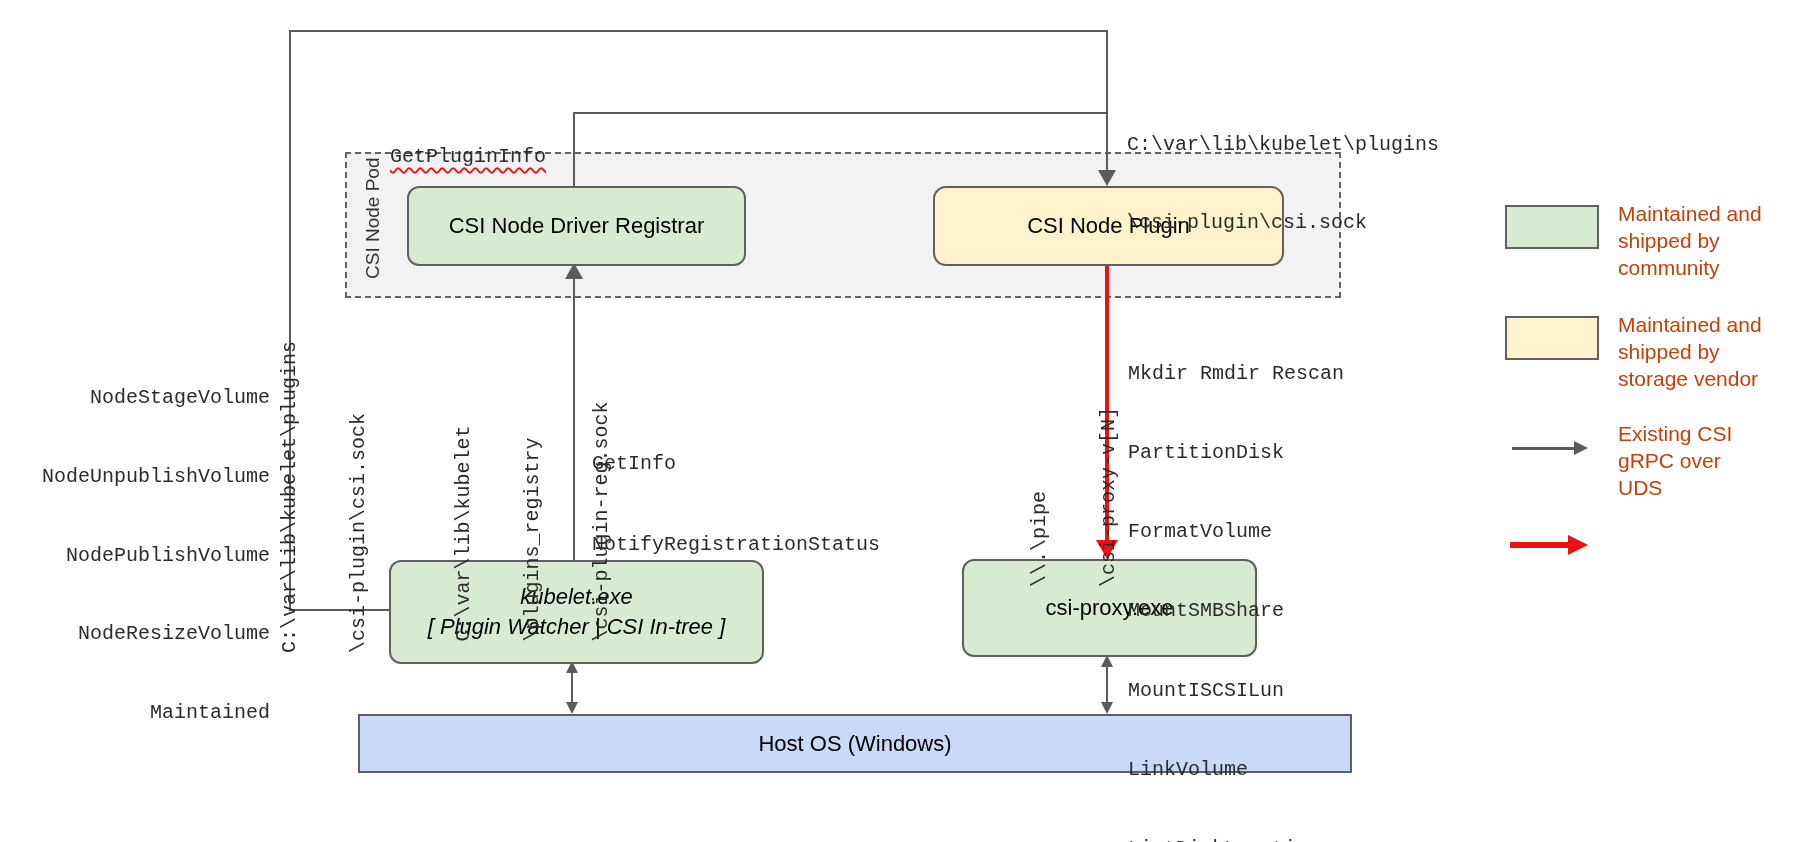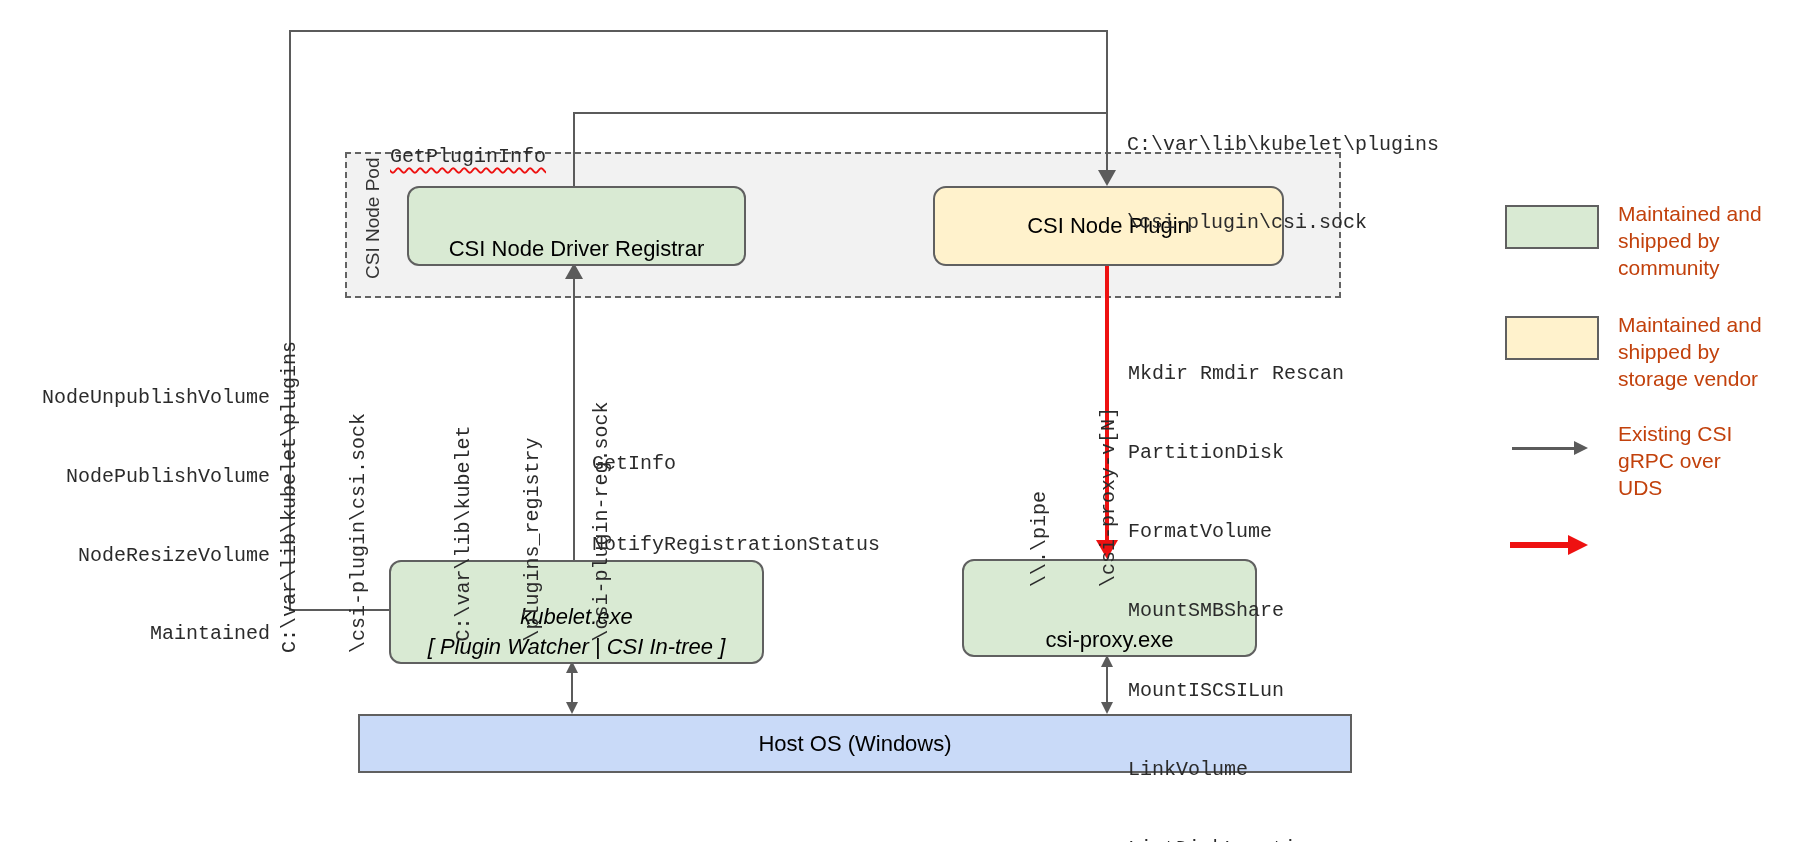--- a/index.html
+++ b/index.html
@@ -24,21 +24,21 @@
   
   .podbox{
     position:absolute;left:345px;top:152px;width:992px;height:142px;
     background:#f2f2f2;border:2px dashed #636363;
   }
   .node{
     position:absolute;border:2px solid #606060;border-radius:12px;
     display:flex;align-items:center;justify-content:center;flex-direction:column;
     font-size:22px;line-height:30px;text-align:center;
   }
-  .green{background:#d9ead3;justify-content:flex-end;}
+  .green{background:#d9ead3;}
   .yellow{background:#fff2cc;}
   .blue{background:#c9daf8;}
   
   .mono{
     position:absolute;font-family:"Liberation Mono","DejaVu Sans Mono",monospace;
     font-size:20px;line-height:26px;color:#2b2b2b;white-space:pre;
   }
   .rot{transform:rotate(-90deg);line-height:23px;}
   .wavy{
     text-decoration:underline;text-decoration-style:wavy;
@@ -105,20 +105,21 @@
     <div>C:\var\lib\kubelet\plugins</div>
     <div>\csi-plugin\csi.sock</div>
   </div>
 
   <div class="mono" style="left:592px;top:396px;line-height:27px;">
     <div>GetInfo</div>
     <div>NotifyRegistrationStatus</div>
   </div>
 
   <div class="mono" style="left:30px;top:333px;width:240px;text-align:right;line-height:26.2px;">
+    <div>NodeStageVolume</div>
     <div>NodeUnpublishVolume</div>
     <div>NodePublishVolume</div>
     <div>NodeResizeVolume</div>
     <div>Maintained</div>
     
     
   </div>
 
   <div class="mono" style="left:1128px;top:308px;line-height:26.4px;">
     <div>Mkdir Rmdir Rescan</div>

